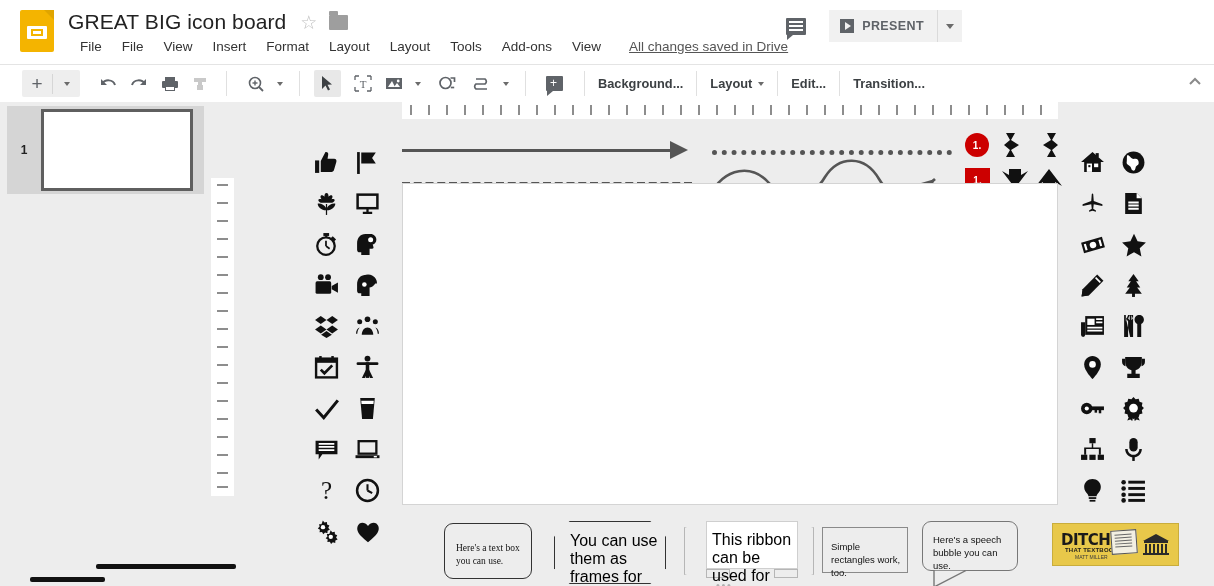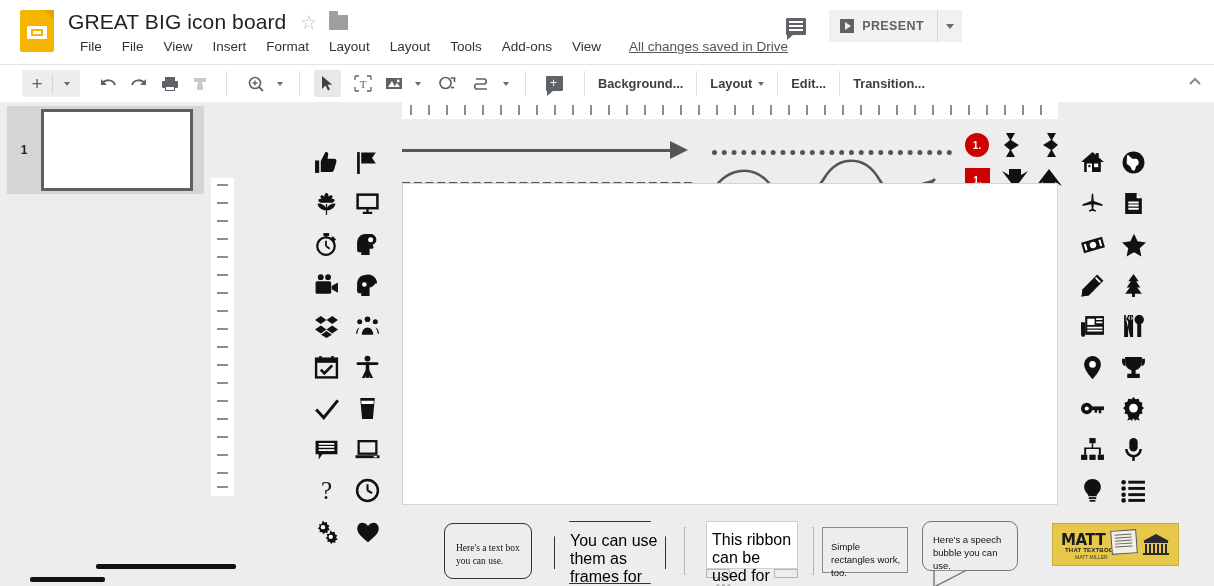--- a/index.html
+++ b/index.html
@@ -789,21 +789,21 @@
 
         <div class="sh sh-rect">
           <div class="txt">Simple rectangles work, too.</div>
         </div>
         <svg class="bubble-tail-a" viewBox="0 0 36 18">
           <path d="M1 0 L34 0 L1 17 Z" fill="#ededed" stroke="#777" stroke-width="1.4"></path>
           <path d="M1 -2 L34 -2" stroke="#ededed" stroke-width="3"></path>
         </svg>
 
         <div class="ditch">
-          <div class="big">MATT</div>
+          <div class="big">DITCH</div>
           <div class="sub">THAT TEXTBOOK</div>
           <div class="sub2">MATT MILLER</div>
           <div class="paper">
               <i></i>
             </div>
           <svg class="bldg" viewBox="0 0 30 24">
             <path d="M2 9 L15 2 L28 9 Z" fill="#2a2a2a"></path>
             <rect x="3" y="9" width="24" height="2" fill="#2a2a2a"></rect>
             <rect x="4" y="12" width="2" height="9" fill="#2a2a2a"></rect>
             <rect x="8" y="12" width="2" height="9" fill="#2a2a2a"></rect>

